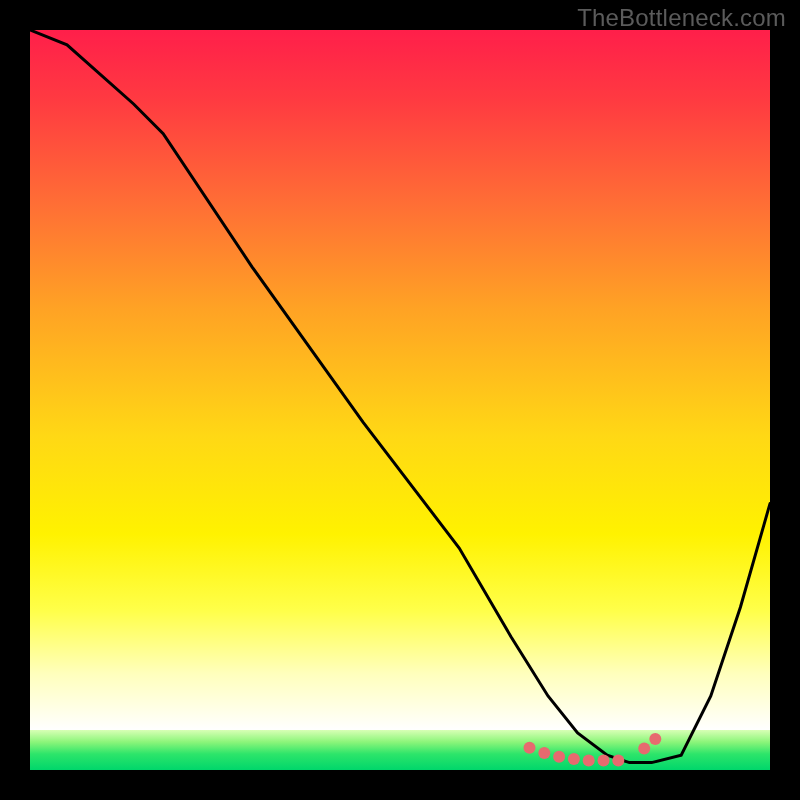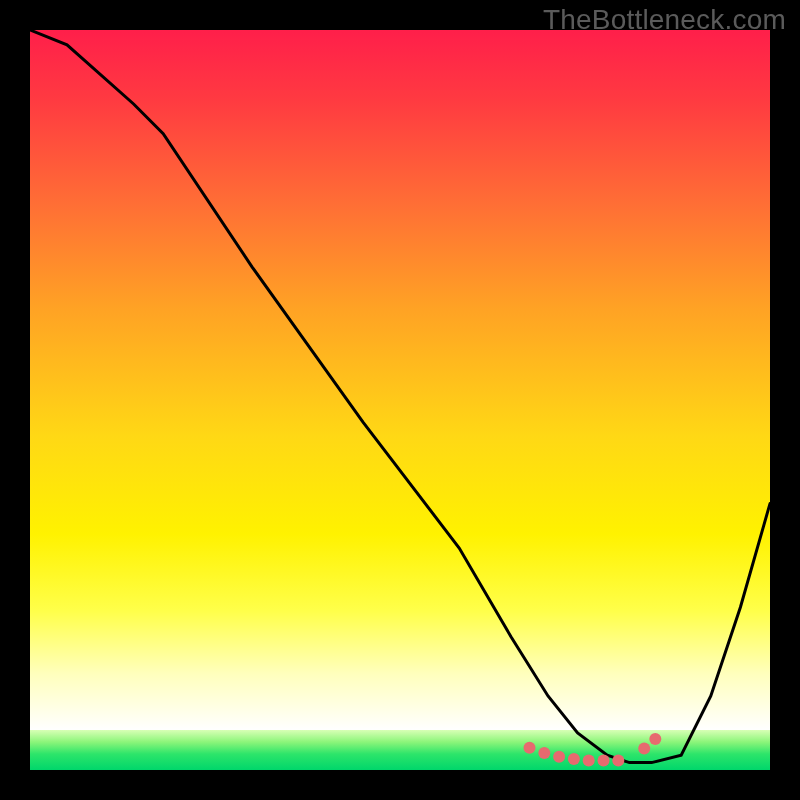--- a/index.html
+++ b/index.html
@@ -15,21 +15,21 @@
     position: relative;
     width: 800px;
     height: 800px;
     background: #000;
   }
   .watermark {
     position: absolute;
     top: 4px;
     right: 14px;
     color: #5b5b5b;
-    font-size: 28px;
+    font-size: 24px;
     font-weight: 400;
     letter-spacing: 0.2px;
     z-index: 3;
     text-align: right;
   }
   .plot-area {
     position: absolute;
     left: 30px;
     top: 30px;
     width: 740px;

